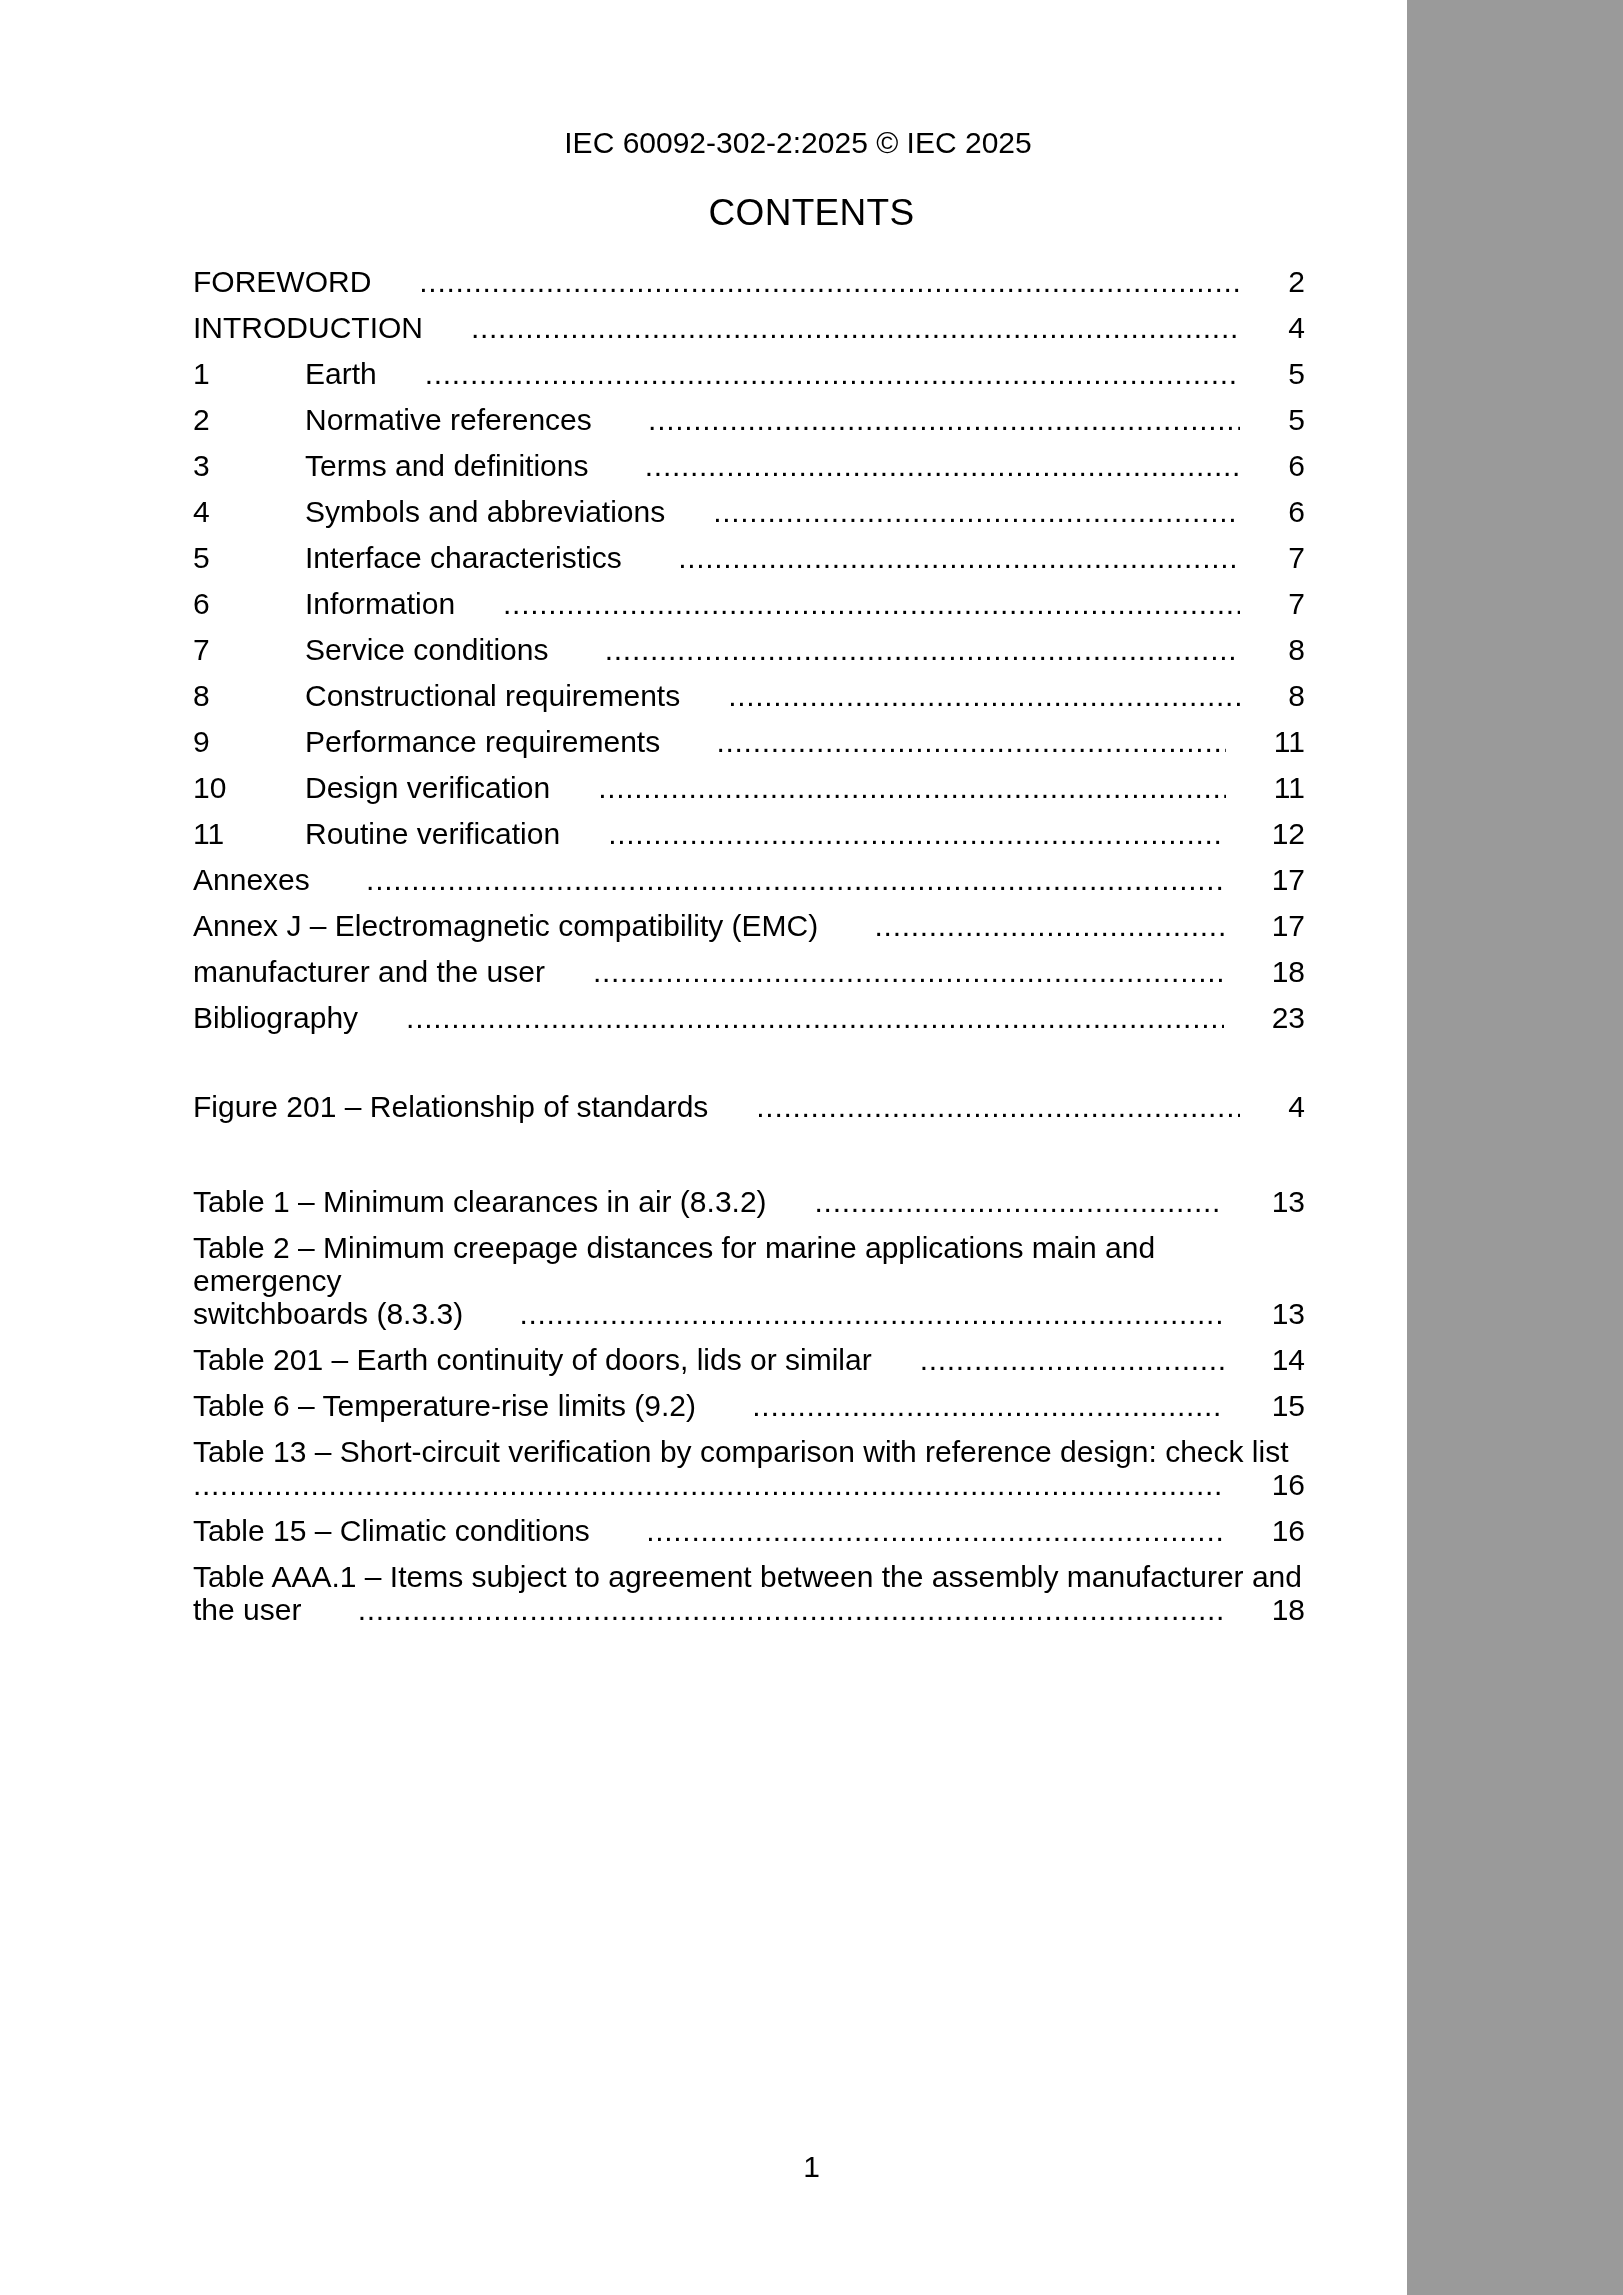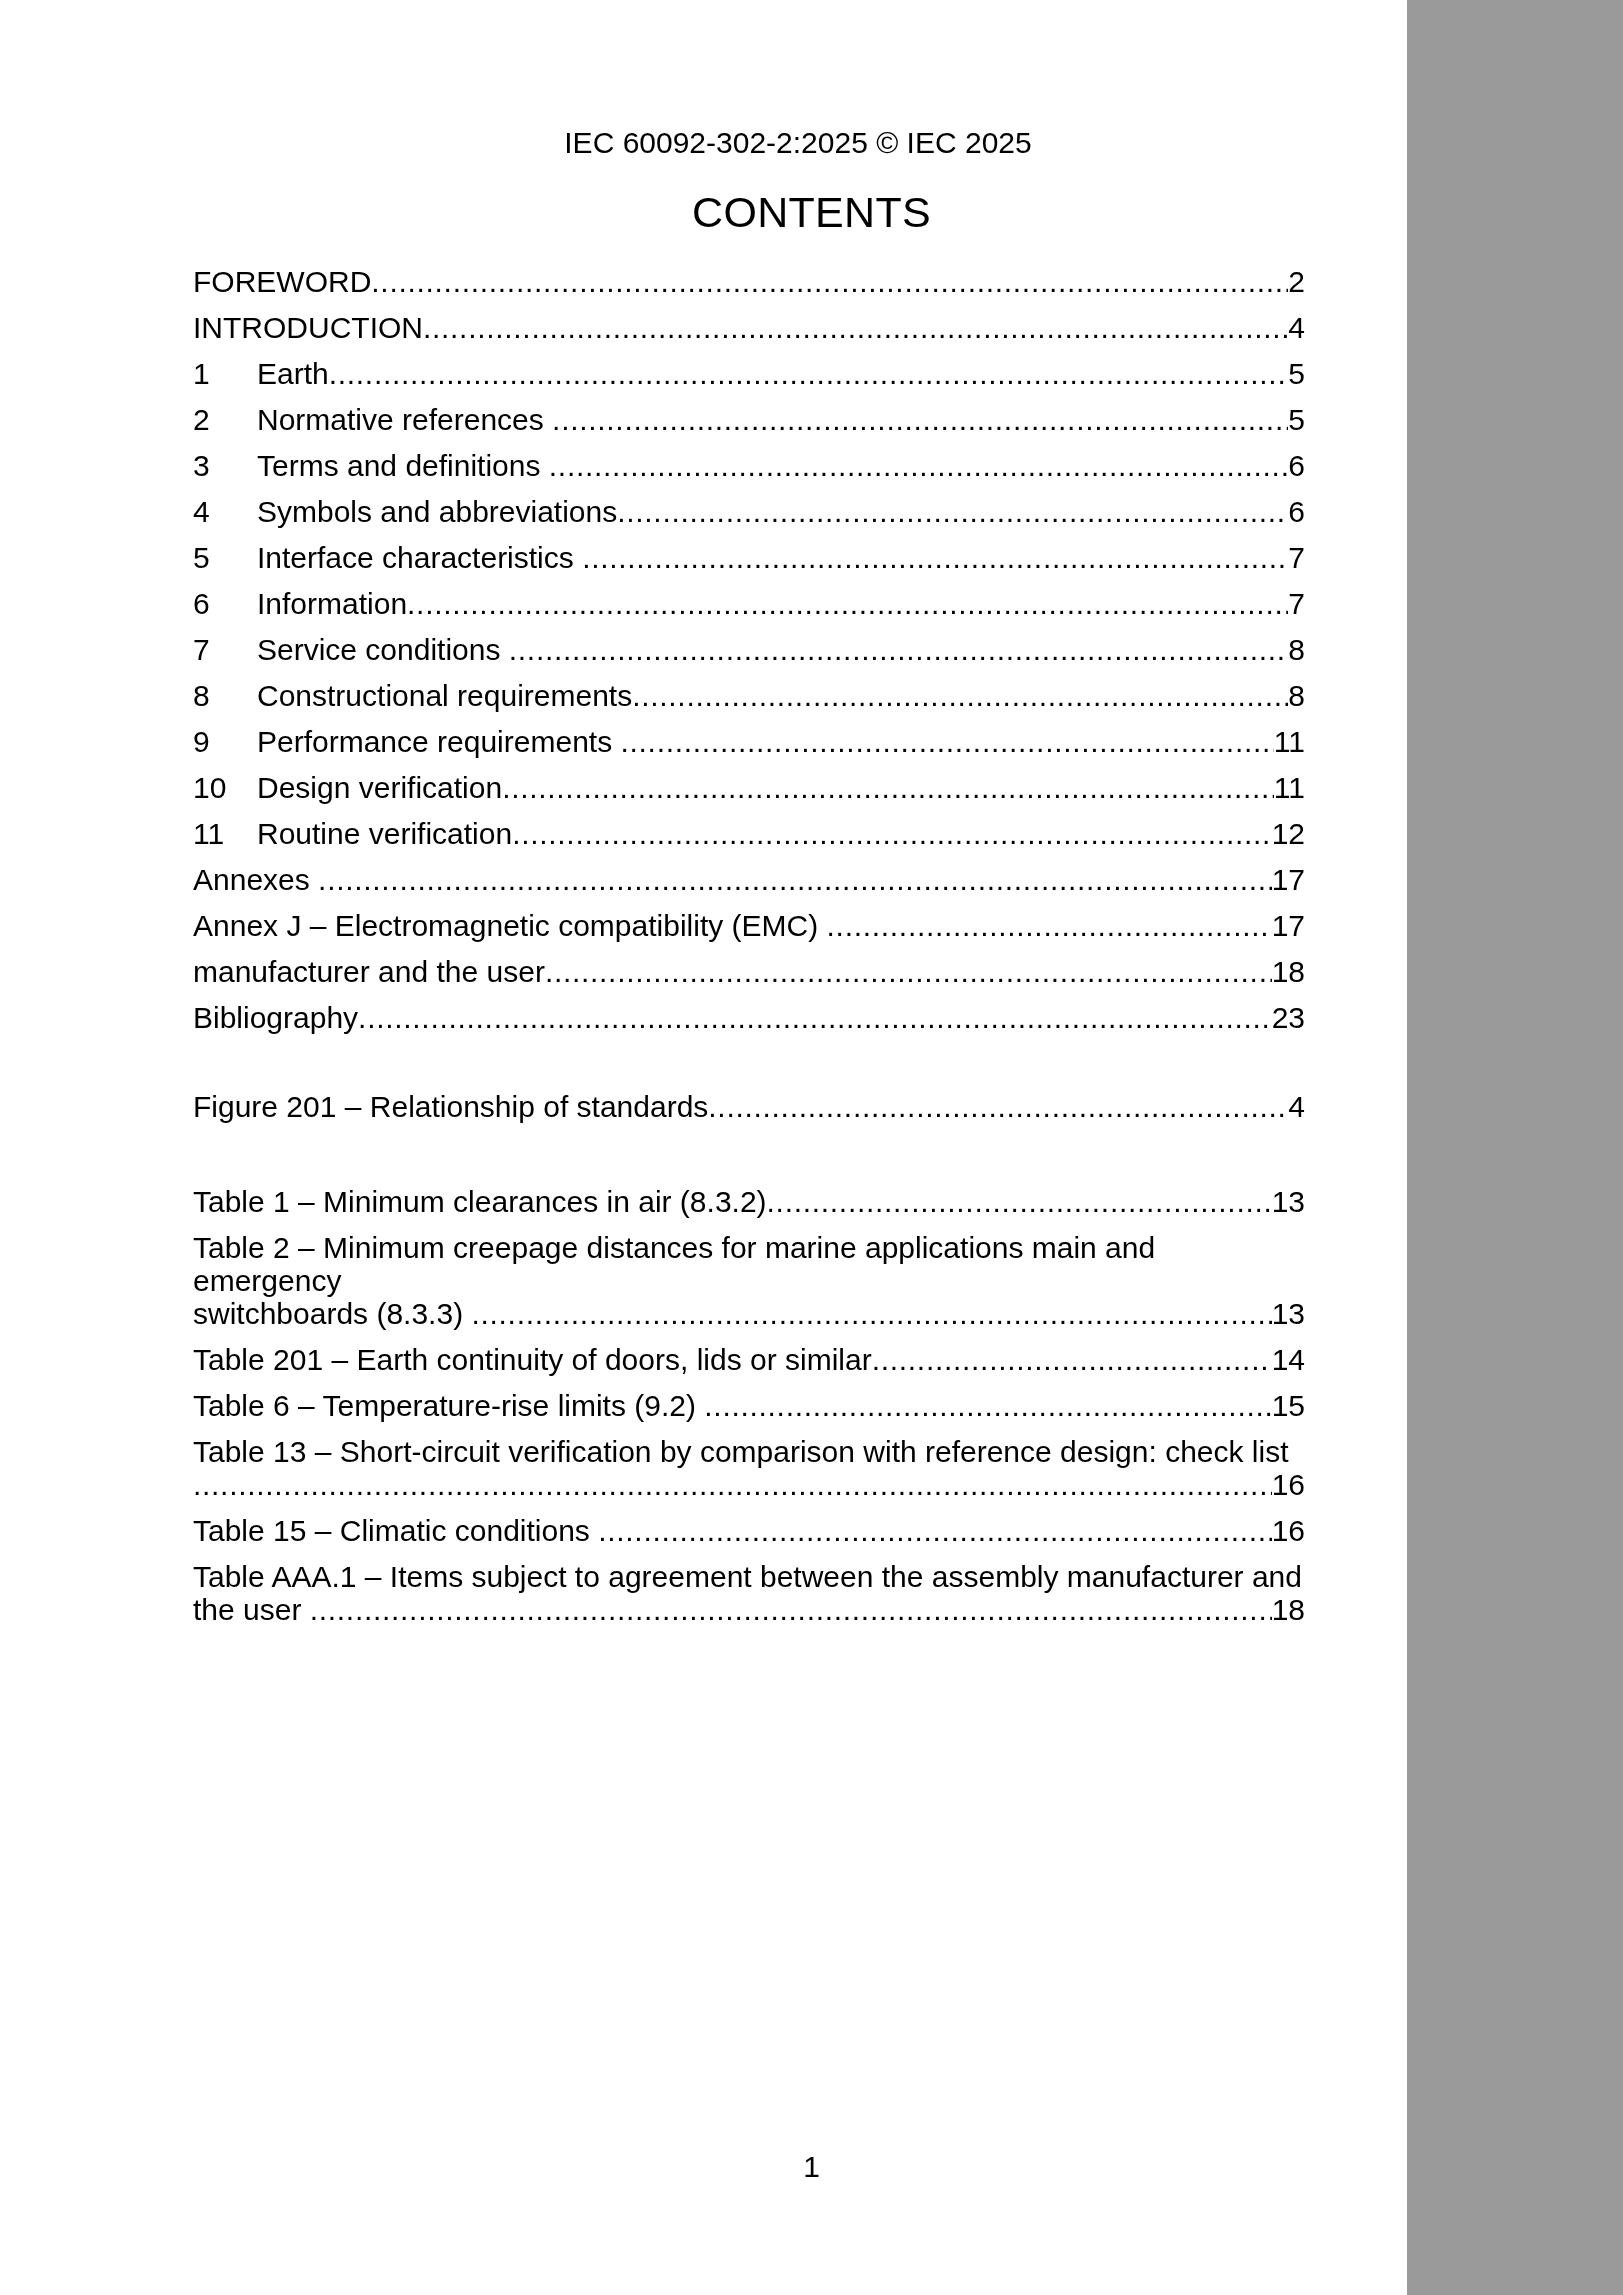--- a/index.html
+++ b/index.html
@@ -25,37 +25,38 @@
     text-align: center;
     line-height: 33px;
     white-space: pre;
   }
   .contents-title {
     position: absolute;
     top: 194px;
     left: 0;
     width: 1623px;
     text-align: center;
-    font-size: 43px;
+    font-size: 37px;
     line-height: 37px;
     letter-spacing: 0.3px;
   }
   .toc {
     position: absolute;
     top: 265px;
     left: 193px;
     width: 1112px;
   }
   .toc-entry {
     margin: 0 0 13px 0;
     line-height: 33px;
   }
   .toc-row {
     display: flex;
     align-items: baseline;
+    gap: 48px;
   }
   .toc-num {
     flex: 0 0 64px;
     white-space: pre;
   }
   .toc-label {
     flex: 0 1 auto;
     white-space: pre;
   }
   .toc-wrap-line {

